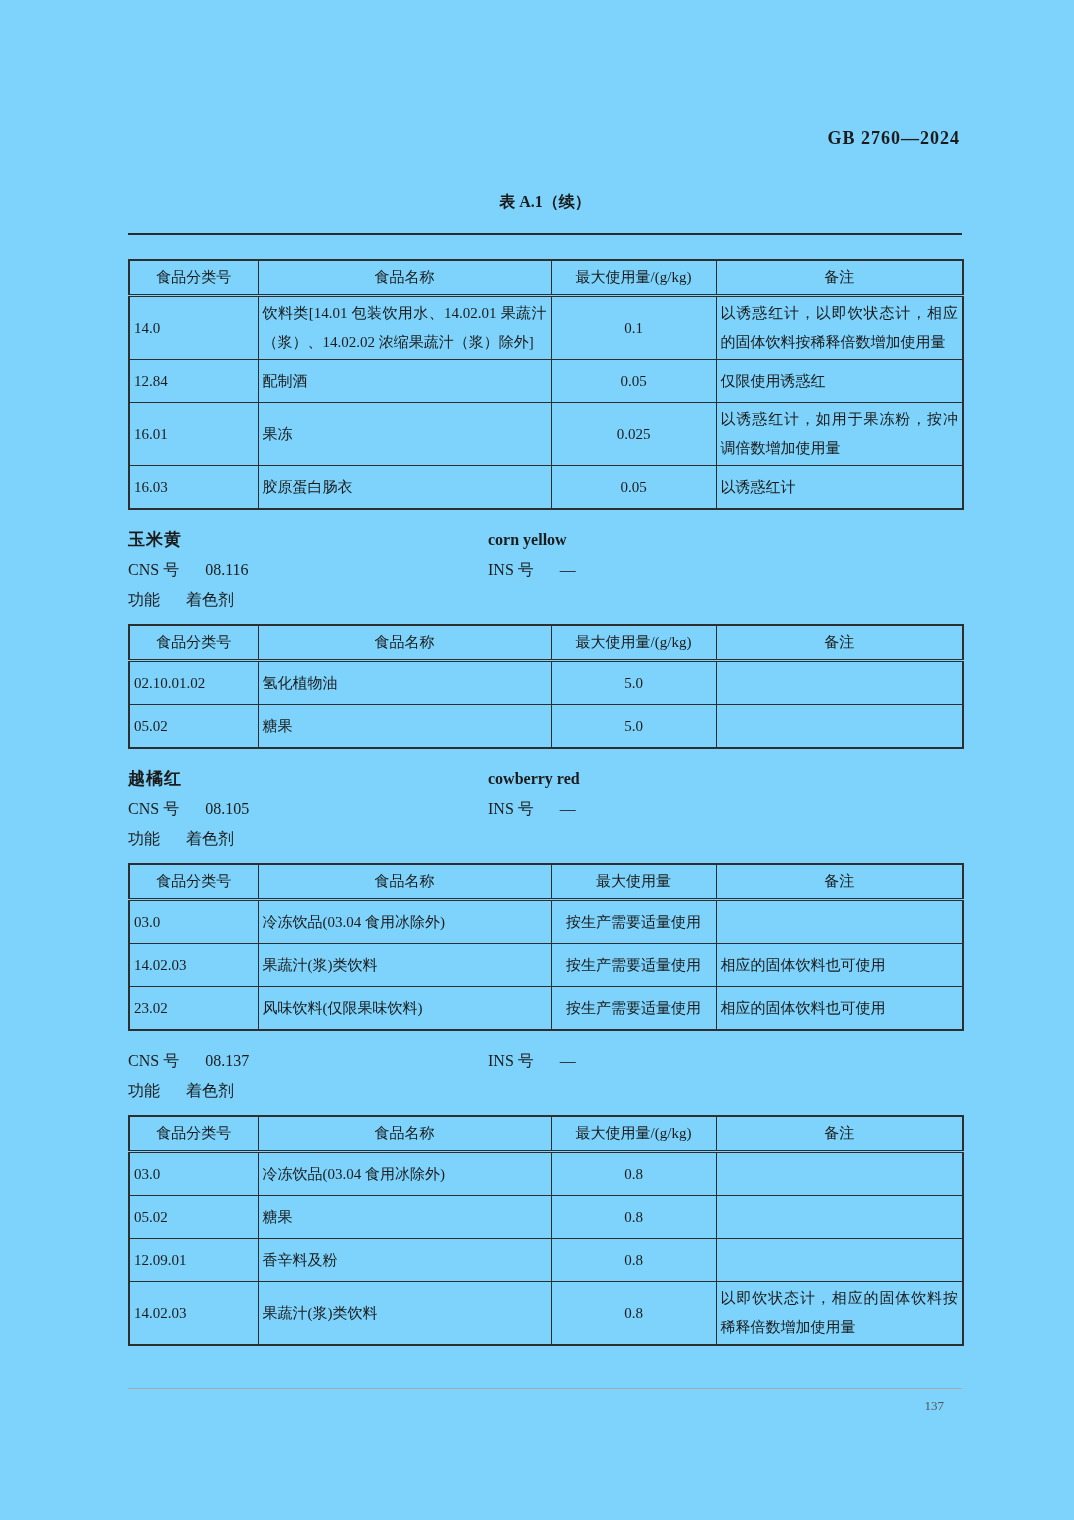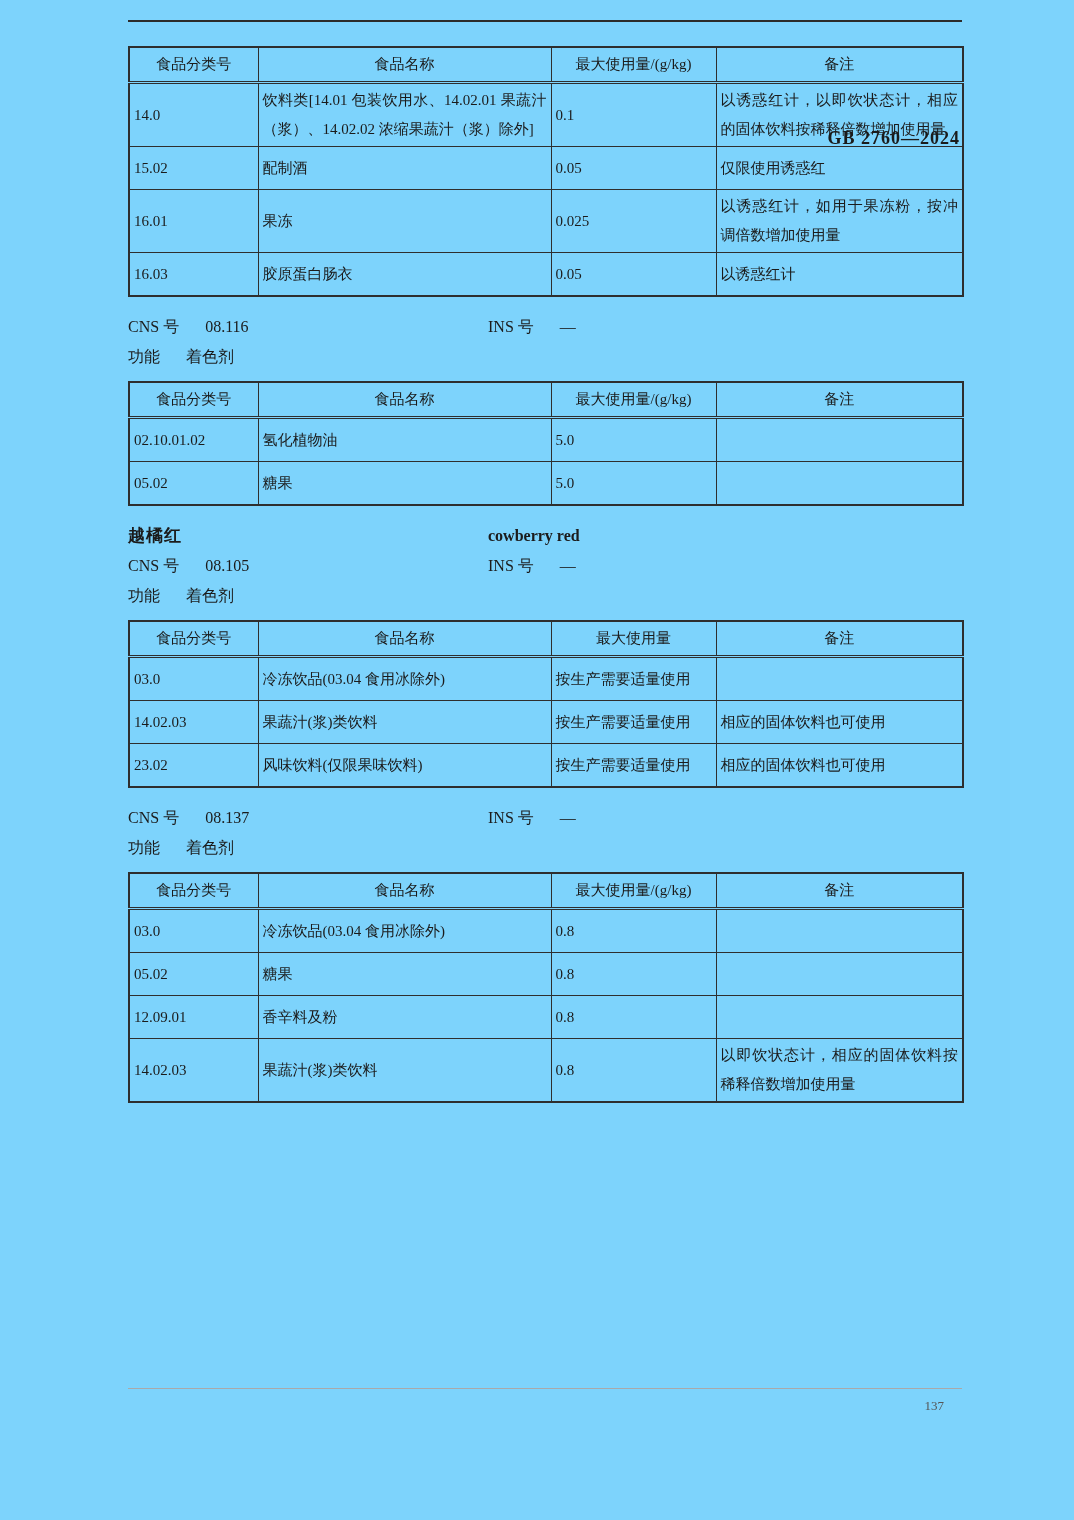--- a/index.html
+++ b/index.html
@@ -30,40 +30,41 @@
     font-size:15px;font-weight:normal;
     line-height:29px;
     vertical-align:middle;
     padding:2px 4px;
     overflow:hidden;
   }
   table.gb th{height:28px;text-align:center;border-bottom:3px double #2e2e2e;}
   table.gb td{height:38px;}
   td.c1{padding-left:13px;}
   td.c2{padding-left:13px;padding-right:10px;text-align:justify;}
-  td.c3{text-align:left;padding-left:2px;padding-right:2px;}
+  td.c3{text-align:center;padding-left:2px;padding-right:2px;}
   td.c4{padding-left:11px;padding-right:11px;text-align:justify;}
   .additive{position:relative;margin-top:15px;margin-bottom:9px;font-size:16px;}
   .add-row{position:relative;height:30px;line-height:30px;}
   .en-col{position:absolute;left:360px;top:0;}
   .cn-name{font-weight:bold;font-size:17px;letter-spacing:1px;}
   .en-name{font-weight:bold;font-size:16px;}
   .val{margin-left:26px;margin-top:24px;}
   .footer-rule{position:absolute;left:128px;top:1388px;width:834px;height:1px;background:#a9a9a9;}
   .page-num{position:absolute;top:1398px;right:130px;font-size:13px;color:#555;}
 </style>
 </head>
 <body>
 
 <div class="page">
 
   <div class="std-no">GB 2760—2024</div>
 
   <div class="content">
 
+    <div class="caption">表 A.1（续）</div>
     <div class="caption-rule"></div>
 
     <table class="gb">
       <colgroup>
           <col style="width:129px">
           <col style="width:293px">
           <col style="width:165px">
           <col style="width:247px">
         </colgroup>
       <thead>
@@ -75,21 +76,21 @@
         </tr>
       </thead>
       <tbody>
         <tr>
           <td class="c1">14.0</td>
           <td class="c2">饮料类[14.01 包装饮用水、14.02.01 果蔬汁（浆）、14.02.02 浓缩果蔬汁（浆）除外]</td>
           <td class="c3">0.1</td>
           <td class="c4">以诱惑红计，以即饮状态计，相应的固体饮料按稀释倍数增加使用量</td>
         </tr>
         <tr>
-          <td class="c1">15.02</td>
+          <td class="c1">12.84</td>
           <td class="c2">配制酒</td>
           <td class="c3">0.05</td>
           <td class="c4">仅限使用诱惑红</td>
         </tr>
         <tr>
           <td class="c1">16.01</td>
           <td class="c2">果冻</td>
           <td class="c3">0.025</td>
           <td class="c4">以诱惑红计，如用于果冻粉，按冲调倍数增加使用量</td>
         </tr>
@@ -97,20 +98,24 @@
           <td class="c1">16.03</td>
           <td class="c2">胶原蛋白肠衣</td>
           <td class="c3">0.05</td>
           <td class="c4">以诱惑红计</td>
         </tr>
       </tbody>
     </table>
 
     <div class="additive">
       <div class="add-row">
+        <span class="cn-name">玉米黄</span>
+        <span class="en-col en-name">corn yellow</span>
+      </div>
+      <div class="add-row">
         <span>CNS 号</span><span class="val">08.116</span>
         <span class="en-col"><span>INS 号</span><span class="val">—</span></span>
       </div>
       <div class="add-row">
         <span>功能</span><span class="val">着色剂</span>
       </div>
     </div>
 
     <table class="gb" style="margin-top:0;">
       <colgroup>

